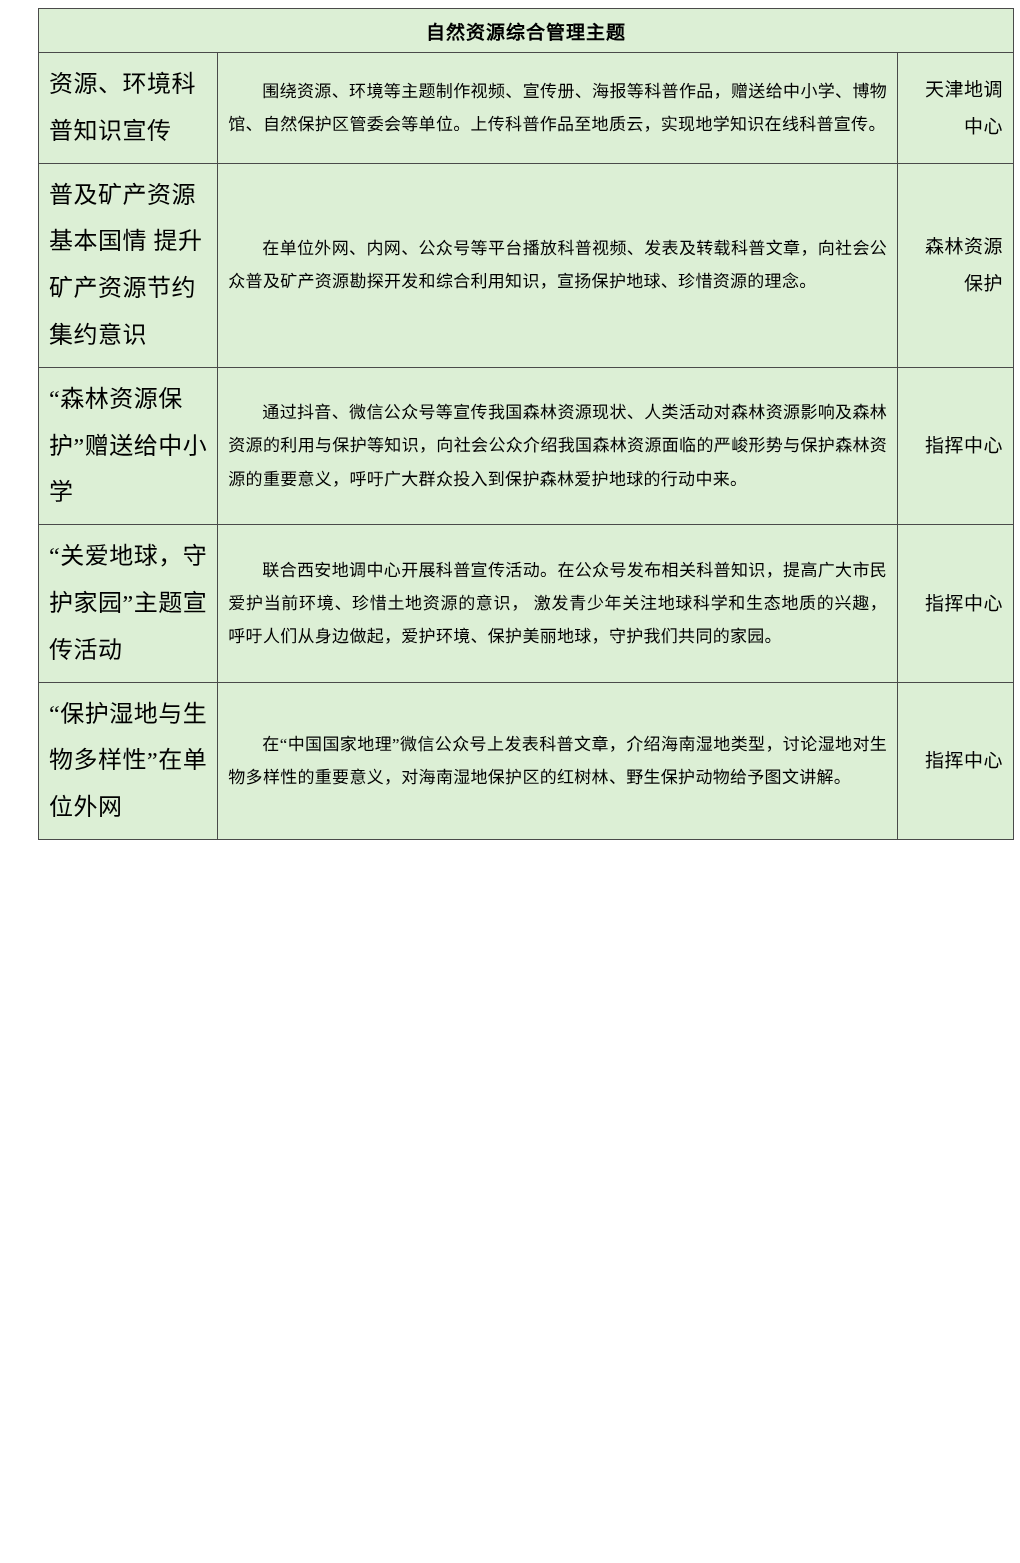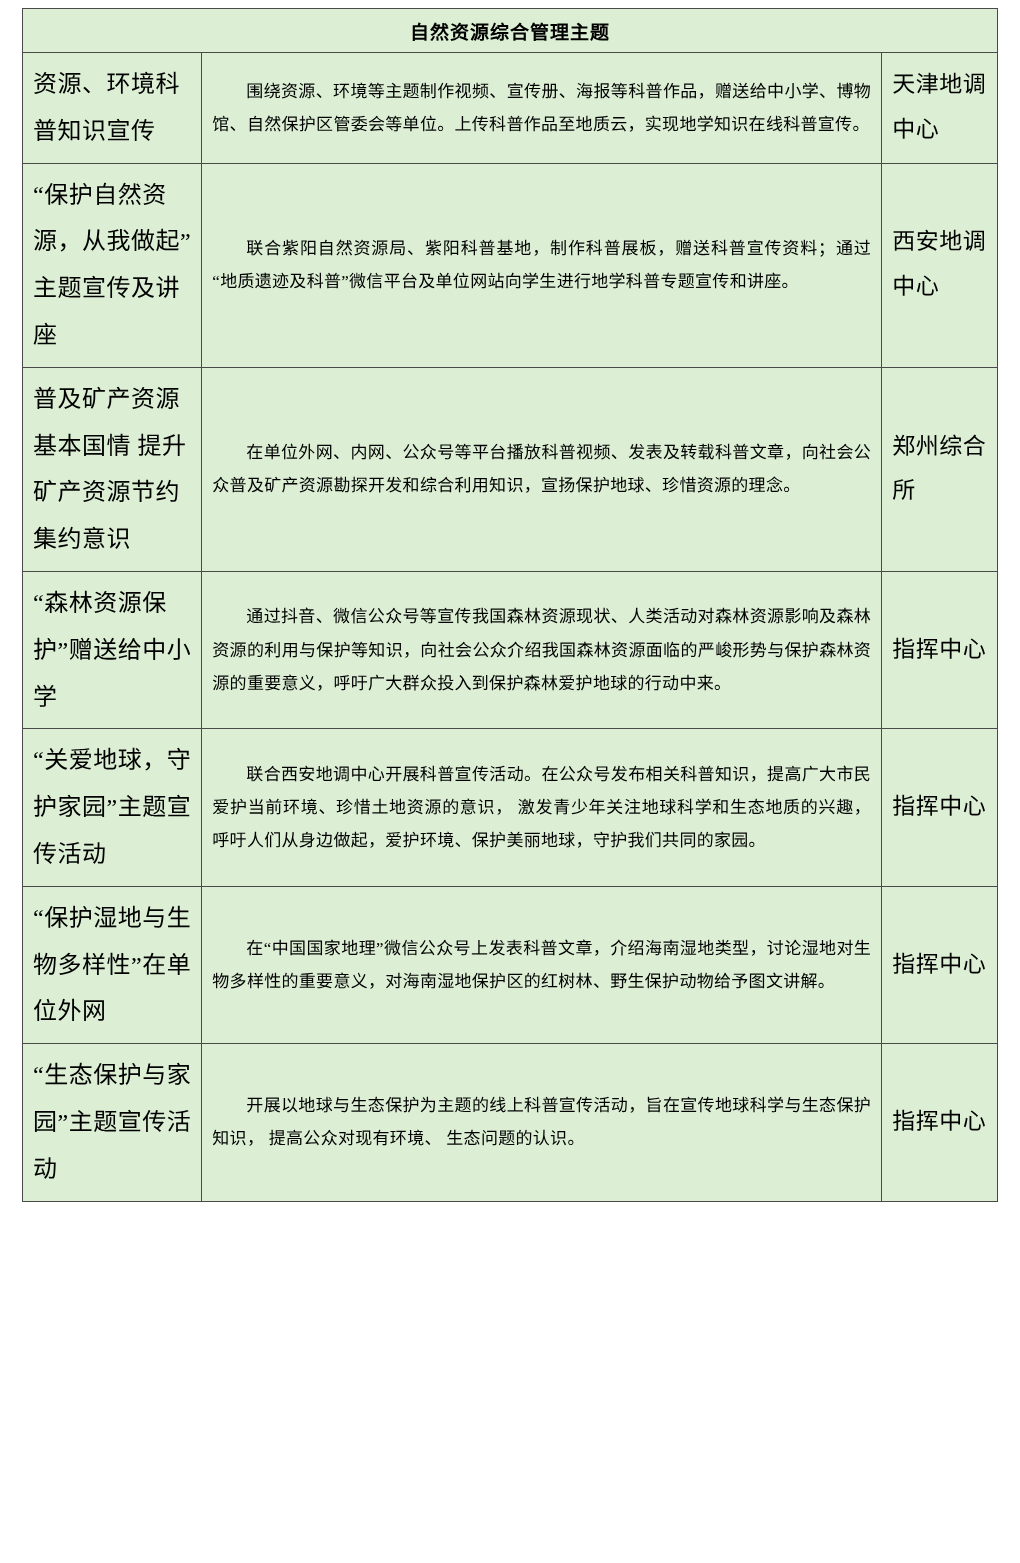--- a/index.html
+++ b/index.html
@@ -9,21 +9,21 @@
   }
   body {
     width: 1020px;
     font-family: "Liberation Serif", "DejaVu Serif", serif;
     color: #000000;
   }
   .page {
     width: 1020px;
     min-height: 1563px;
     box-sizing: border-box;
-    padding: 8px 22px 8px 22px;
+    padding: 8px 22px 8px 38px;
     background: #ffffff;
   }
   table.doc-table {
     width: 976px;
     border-collapse: collapse;
     table-layout: fixed;
     background: #dff0d8;
   }
   table.doc-table td,
   table.doc-table th {
@@ -56,23 +56,23 @@
   }
   .cell-desc {
     font-size: 17px;
     line-height: 1.95;
     text-align: justify;
     text-justify: inter-ideograph;
     text-indent: 2em;
     letter-spacing: 0.3px;
   }
   .cell-unit {
-    font-size: 23px;
+    font-size: 19px;
     line-height: 1.95;
-    text-align: left;
+    text-align: right;
     letter-spacing: 0.5px;
   }
 </style>
 </head>
 <body>
 
 <div class="page">
   <table class="doc-table">
     <colgroup>
       <col class="col-name">
@@ -82,44 +82,34 @@
     <tbody>
       <tr>
         <td class="title-cell" colspan="3">自然资源综合管理主题</td>
       </tr>
       <tr>
         <td class="cell-name">资源、环境科普知识宣传</td>
         <td class="cell-desc">围绕资源、环境等主题制作视频、宣传册、海报等科普作品，赠送给中小学、博物馆、自然保护区管委会等单位。上传科普作品至地质云，实现地学知识在线科普宣传。</td>
         <td class="cell-unit">天津地调中心</td>
       </tr>
       <tr>
-        <td class="cell-name">“保护自然资源，从我做起”主题宣传及讲座</td>
-        <td class="cell-desc">联合紫阳自然资源局、紫阳科普基地，制作科普展板，赠送科普宣传资料；通过“地质遗迹及科普”微信平台及单位网站向学生进行地学科普专题宣传和讲座。</td>
-        <td class="cell-unit">西安地调中心</td>
-      </tr>
-      <tr>
         <td class="cell-name">普及矿产资源基本国情 提升矿产资源节约集约意识</td>
         <td class="cell-desc">在单位外网、内网、公众号等平台播放科普视频、发表及转载科普文章，向社会公众普及矿产资源勘探开发和综合利用知识，宣扬保护地球、珍惜资源的理念。</td>
-        <td class="cell-unit">郑州综合所</td>
+        <td class="cell-unit">森林资源保护</td>
       </tr>
       <tr>
         <td class="cell-name">“森林资源保护”赠送给中小学</td>
         <td class="cell-desc">通过抖音、微信公众号等宣传我国森林资源现状、人类活动对森林资源影响及森林资源的利用与保护等知识，向社会公众介绍我国森林资源面临的严峻形势与保护森林资源的重要意义，呼吁广大群众投入到保护森林爱护地球的行动中来。</td>
         <td class="cell-unit">指挥中心</td>
       </tr>
       <tr>
         <td class="cell-name">“关爱地球，守护家园”主题宣传活动</td>
         <td class="cell-desc">联合西安地调中心开展科普宣传活动。在公众号发布相关科普知识，提高广大市民爱护当前环境、珍惜土地资源的意识， 激发青少年关注地球科学和生态地质的兴趣，呼吁人们从身边做起，爱护环境、保护美丽地球，守护我们共同的家园。</td>
         <td class="cell-unit">指挥中心</td>
       </tr>
       <tr>
         <td class="cell-name">“保护湿地与生物多样性”在单位外网</td>
         <td class="cell-desc">在“中国国家地理”微信公众号上发表科普文章，介绍海南湿地类型，讨论湿地对生物多样性的重要意义，对海南湿地保护区的红树林、野生保护动物给予图文讲解。</td>
         <td class="cell-unit">指挥中心</td>
       </tr>
-      <tr>
-        <td class="cell-name">“生态保护与家园”主题宣传活动</td>
-        <td class="cell-desc">开展以地球与生态保护为主题的线上科普宣传活动，旨在宣传地球科学与生态保护知识， 提高公众对现有环境、 生态问题的认识。</td>
-        <td class="cell-unit">指挥中心</td>
-      </tr>
     </tbody>
   </table>
 </div>
 
 </body></html>

